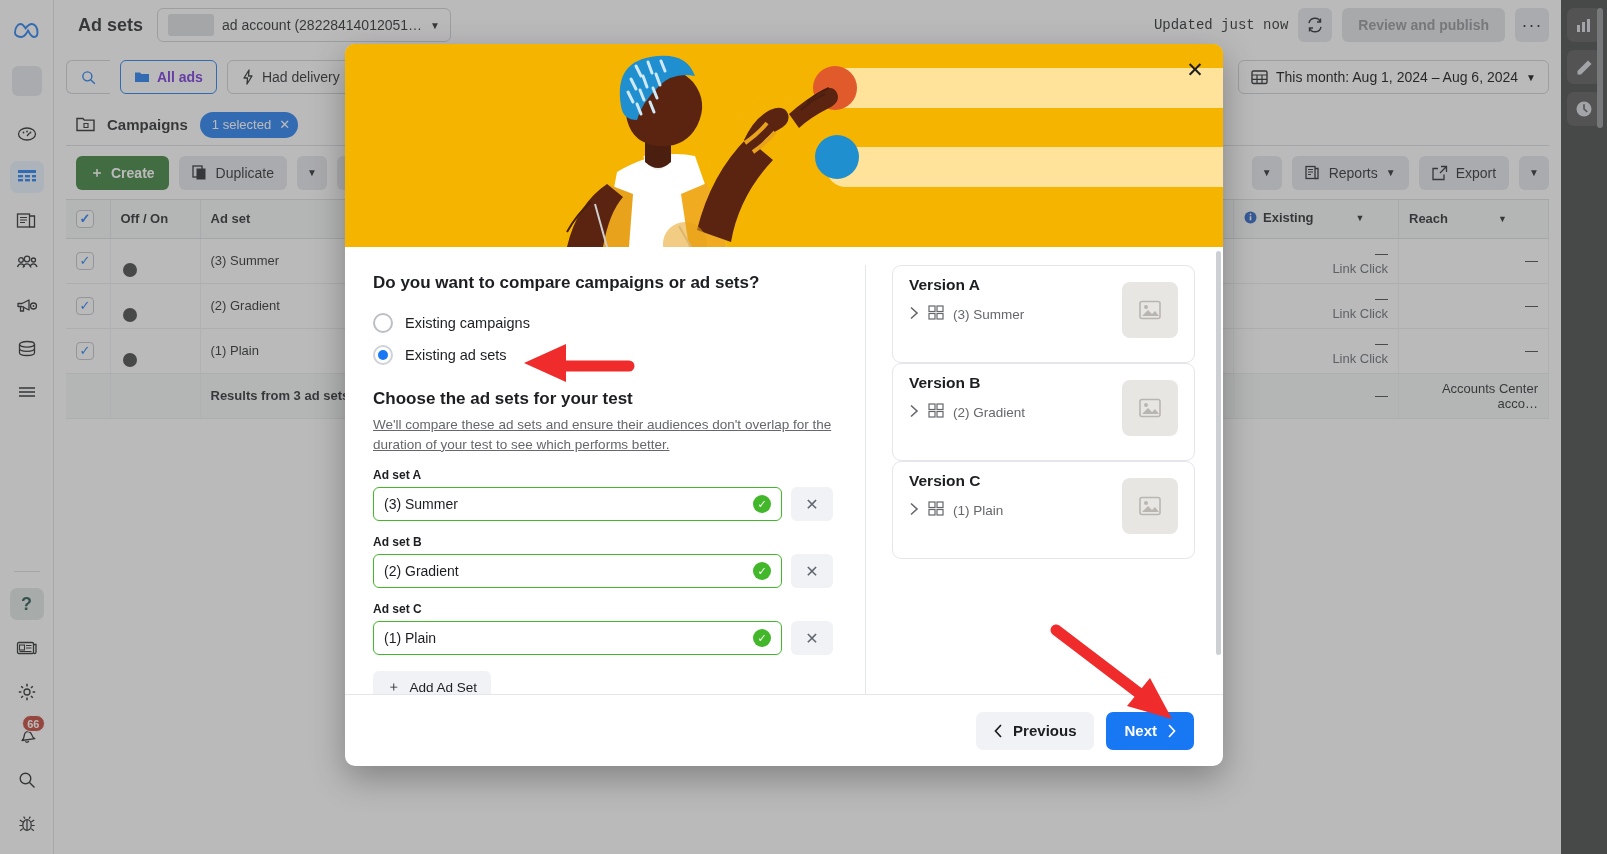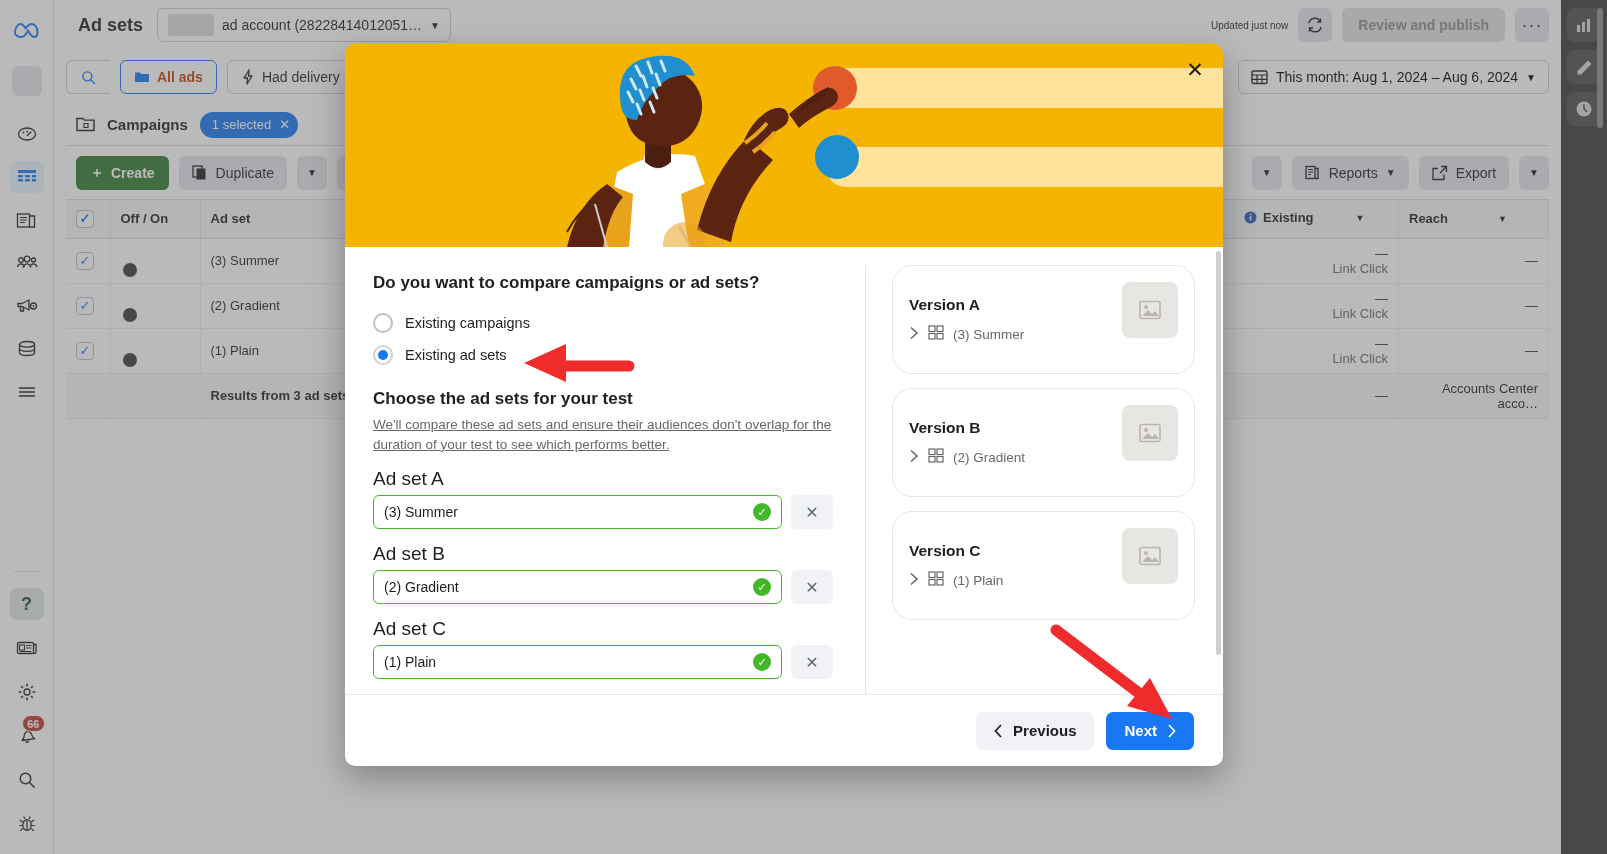--- a/index.html
+++ b/index.html
@@ -47,39 +47,39 @@
   }
   .page-title { font-size: 18px; font-weight: 700; color:#1c1e21; margin-left: 12px; }
   .acct-picker {
     margin-left: 14px; height: 34px; min-width: 290px;
     border: 1px solid #ccd0d5; border-radius: 6px; background:#fff;
     display:flex; align-items:center; padding: 0 10px; gap:8px; font-size:14px; color:#1c1e21;
   }
   .acct-thumb { width: 46px; height: 22px; background:#dadde1; border-radius:3px; }
   .acct-caret { margin-left:auto; color:#1c1e21; font-size: 10px; }
   .top-right { margin-left:auto; display:flex; align-items:center; gap:10px; }
-  .updated { font-size: 10px; color:#1c1e21; }
+  .updated { font-size: 14px; color:#1c1e21;font-family:Liberation Mono, monospace; }
   .icon-btn-sq {
     width: 34px; height:34px; border-radius:6px; background:#e4e6eb;
     display:flex; align-items:center; justify-content:center; color:#1c1e21;
   }
   .btn-review {
     height:34px; padding: 0 16px; border-radius:6px; background:#e0e2e6;
     color:#8a8d91; font-size:14px; font-weight:600; display:flex; align-items:center;
   }
   .dots { width:34px; height:34px; border-radius:6px; background:#e4e6eb; display:flex; align-items:center; justify-content:center; font-size:18px; letter-spacing:1px; color:#1c1e21; }
 
   
   .toolbar2 { position:absolute; left:54px; top:50px; right:46px; height:54px; display:flex; align-items:center; padding: 0 12px; gap:10px; background:#fff;}
   .tb-search { width:44px; height:34px; border:1px solid #ccd0d5; border-right:0; border-radius:6px 0 0 6px; display:flex; align-items:center; justify-content:center; color:#1877f2;}
   .pill {
     height:34px; padding:0 13px; border-radius:6px; border:1px solid #ccd0d5;
     display:flex; align-items:center; gap:7px; font-size:14px; color:#1c1e21; background:#fff;
   }
-  .pill.primary { border:1px solid #1877f2; color:#c2410c; font-weight:700; }
+  .pill.primary { border:1px solid #1877f2; color:#6d28d9; font-weight:700; }
   .date-pill { margin-left:auto; height:34px; padding:0 12px; border:1px solid #ccd0d5; border-radius:6px; display:flex; align-items:center; gap:8px; font-size:14px;}
 
   
   .panel { position:absolute; left:66px; top:104px; right:58px; bottom: 60px; }
   .panel-head { height:42px; display:flex; align-items:center; gap:12px; padding-left:10px; border-bottom:1px solid #dadde1;}
   .panel-title { font-size:15px; font-weight:700; color:#1c1e21; }
   .chip-selected {
     height:26px; padding:0 8px 0 12px; border-radius:13px; background:#1877f2; color:#fff;
     font-size:13px; font-weight:400; display:flex; align-items:center; gap:8px;
   }
@@ -129,31 +129,31 @@
 
   .q-title { font-size:17px; font-weight:700; color:#1c1e21; margin-bottom:14px; }
   .radio-row { display:flex; align-items:center; gap:12px; height:32px; }
   .radio { width:20px; height:20px; border-radius:50%; border:2px solid #bcc0c4; background:#fff; flex:0 0 auto; }
   .radio.on { border:2px solid #cfd2d6; position:relative; }
   .radio.on::after { content:""; position:absolute; left:3px; top:3px; width:10px; height:10px; border-radius:50%; background:#1877f2; }
   .radio-label { font-size:14.5px; color:#1c1e21; }
 
   .sec-title { font-size:17px; font-weight:700; color:#1c1e21; margin-top:18px; }
   .sec-desc { font-size:13.5px; color:#65676b; line-height:1.45; margin-top:6px; width: 470px; text-decoration: underline;}
-  .field-label { font-size:19px; font-weight:400; color:#1c1e21; margin-top:14px; margin-bottom:5px;}
+  .field-label { font-size:12px; font-weight:700; color:#1c1e21; margin-top:14px; margin-bottom:5px;}
   .field-row { display:flex; align-items:center; gap:9px; }
   .field {
     flex:1; height:34px; border:1px solid #42b72a; border-radius:6px; background:#fff;
     display:flex; align-items:center; padding: 0 10px; font-size:14px; color:#1c1e21;
   }
   .field .ok { margin-left:auto; width:18px; height:18px; border-radius:50%; background:#42b72a; color:#fff; display:flex; align-items:center; justify-content:center; font-size:11px;}
   .x-btn { width:42px; height:34px; border-radius:6px; background:#f0f2f5; display:flex; align-items:center; justify-content:center; color:#606770; font-size:16px;}
   .add-btn { margin-top:16px; height:32px; padding:0 14px; border-radius:6px; background:#f0f2f5; color:#1c1e21; font-size:13.5px; display:inline-flex; align-items:center; gap:9px;}
 
-  .vcard { border:1px solid #e4e6eb; border-radius:20px; padding:30px 16px; margin-bottom:14px; position:relative; min-height:98px; }
+  .vcard { border:1px solid #e4e6eb; border-radius:9px; padding:10px 16px; position:relative; min-height:98px; }
   .vcard h4 { font-size:15.5px; font-weight:700; color:#1c1e21; }
   .vrow { display:flex; align-items:center; gap:9px; margin-top:11px; color:#65676b; font-size:13.5px;}
   .vthumb { position:absolute; right:16px; top:16px; width:56px; height:56px; border-radius:8px; background:#e8e6e3; display:flex; align-items:center; justify-content:center; color:#b9b6b2;}
   .rc-scroll { position:absolute; right:2px; top:4px; width:5px; height:404px; background:#ccd0d5; border-radius:3px;}
 
   .modal-foot { flex:0 0 auto; height: 72px; border-top:1px solid #e4e6eb; display:flex; align-items:center; justify-content:flex-end; gap:12px; padding-right:29px;}
   .btn-prev { height:38px; padding:0 18px; border-radius:7px; background:#f0f2f5; color:#1c1e21; font-size:15px; font-weight:700; display:flex; align-items:center; gap:10px;}
   .btn-next { height:38px; padding:0 18px; border-radius:7px; background:#1877f2; color:#fff; font-size:15px; font-weight:700; display:flex; align-items:center; gap:10px;}
 
   .arrow-layer { position:absolute; inset:0; z-index: 80; pointer-events:none; }

